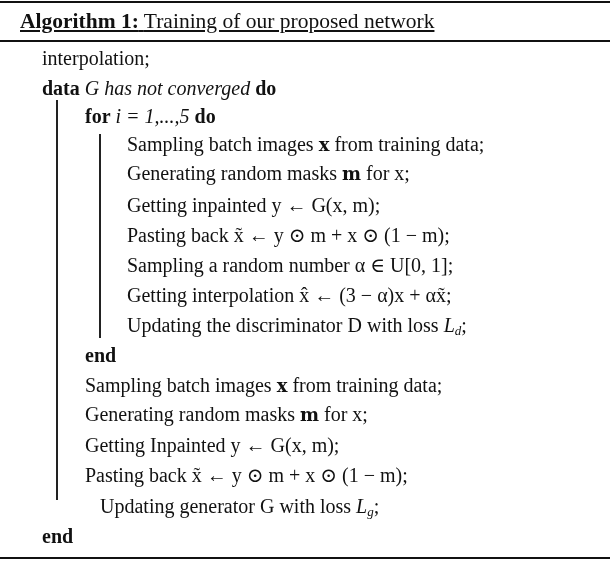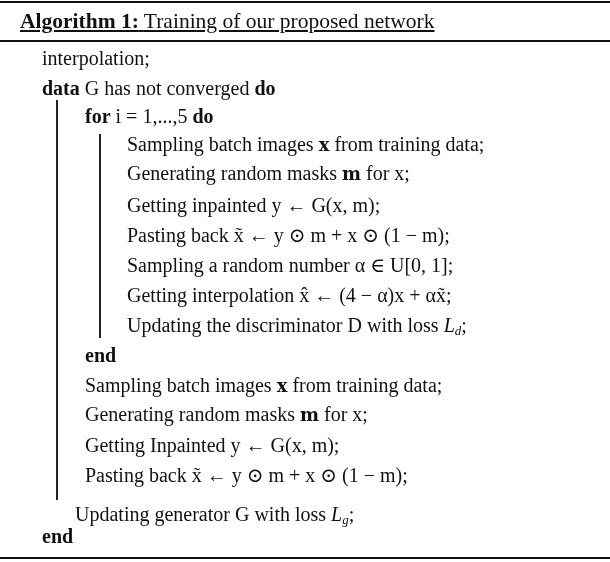--- a/index.html
+++ b/index.html
@@ -6,21 +6,21 @@
     body { width: 610px; height: 562px; position: relative; overflow: hidden;
            font-family: "Liberation Serif", "DejaVu Serif", serif; color: #111; }
     .rule { position: absolute; left: 0; width: 610px; background: #111; }
     .rule.top { top: 1px; height: 2px; }
     .rule.mid { top: 40px; height: 2px; }
     .rule.bot { top: 557px; height: 2px; }
     .header { position: absolute; left: 20px; top: 6px; font-size: 21.5px; line-height: 30px; white-space: nowrap; text-decoration: underline; }
     .header b { font-weight: bold; }
     .line { position: absolute; font-size: 20px; line-height: 24px; white-space: nowrap; }
     .kw { font-weight: bold; }
-    .it { }
+    .it { font-style: italic; }
     .vline { position: absolute; width: 1.5px; background: #222; }
     .math { font-family: "Liberation Serif", "DejaVu Serif", serif; }
     .mb { font-weight: bold; font-family: "DejaVu Serif", serif; font-size: 18px; }
     .mi { font-style: italic; }
     sub { font-size: 13px; vertical-align: -3px; }
   </style>
 </head>
 <body>
 
 <div class="rule top"></div>
@@ -66,21 +66,21 @@
 <div class="line" style="left:127px; top:223px;">
   <span>Pasting back</span>
   <span class="math">x̃ ← y ⊙ m + x ⊙ (1 − m);</span>
 </div>
 <div class="line" style="left:127px; top:253px;text-align:right;">
   <span>Sampling a random number</span>
   <span class="math">α ∈ U[0, 1];</span>
 </div>
 <div class="line" style="left:127px; top:283px;">
   <span>Getting interpolation</span>
-  <span class="math">x̂ ← (4 − α)x + αx̃;</span>
+  <span class="math">x̂ ← (3 − α)x + αx̃;</span>
 </div>
 <div class="line" style="left:127px; top:313px;">
   <span>Updating the discriminator D with loss</span>
   <span class="mi">L</span><sub class="mi">d</sub><span>;</span>
 </div>
 
 <div class="line" style="left:85px; top:343px;">
   <span class="kw">end</span>
 </div>
 
@@ -95,21 +95,21 @@
   <span>for x;</span>
 </div>
 <div class="line" style="left:85px; top:433px;">
   <span>Getting Inpainted</span>
   <span class="math">y ← G(x, m);</span>
 </div>
 <div class="line" style="left:85px; top:463px;">
   <span>Pasting back</span>
   <span class="math">x̃ ← y ⊙ m + x ⊙ (1 − m);</span>
 </div>
-<div class="line" style="left:75px; top:494px;margin-top:8px;">
+<div class="line" style="left:100px; top:494px;">
   <span>Updating generator G with loss</span>
   <span class="mi">L</span><sub class="mi">g</sub><span>;</span>
 </div>
 
 <div class="line" style="left:42px; top:524px;">
   <span class="kw">end</span>
 </div>
 
 <div class="rule bot"></div>
 

